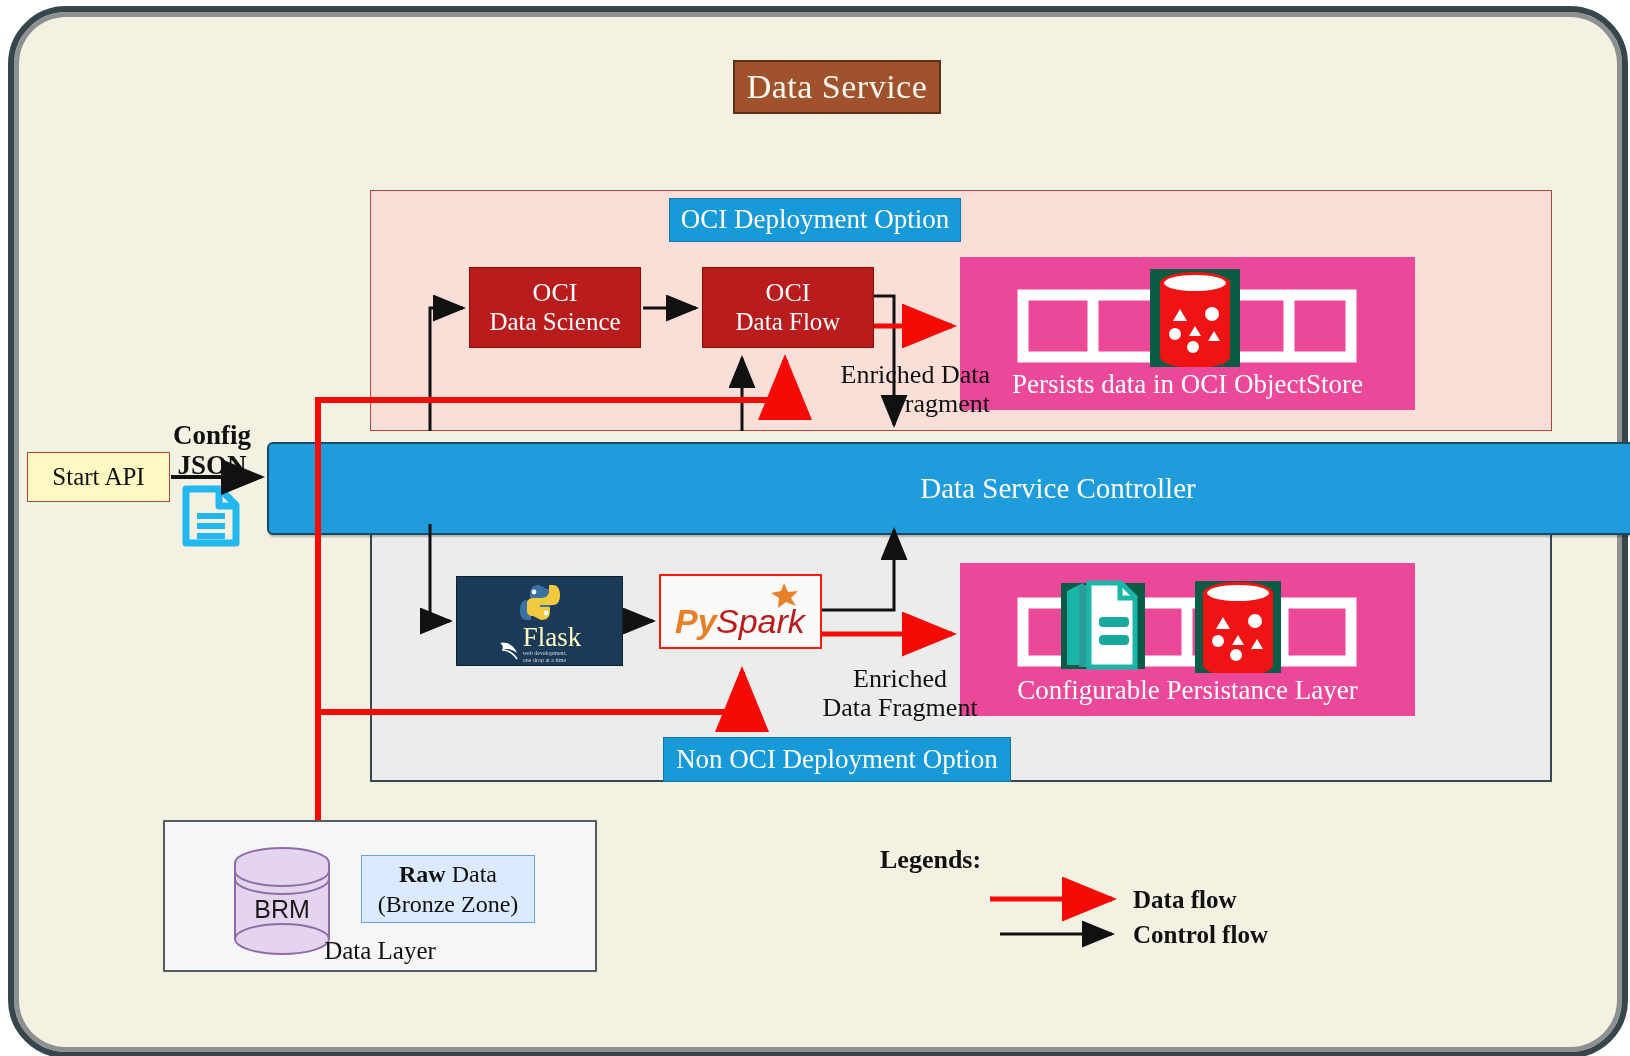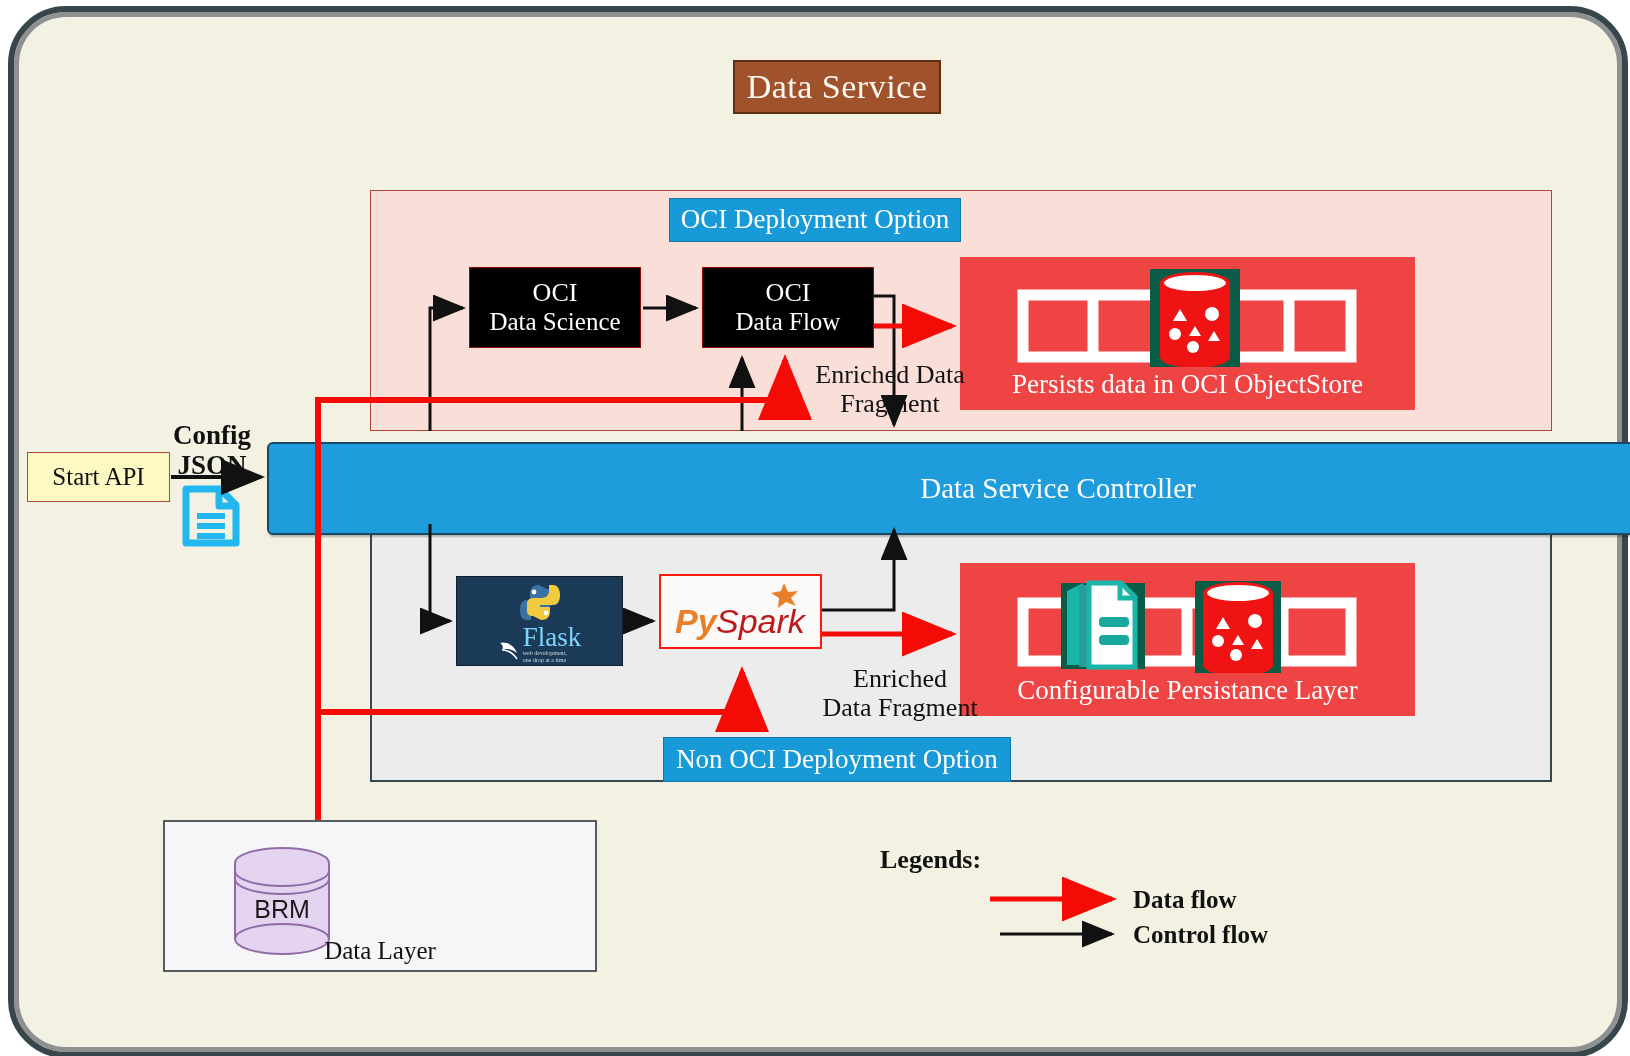--- a/index.html
+++ b/index.html
@@ -16,26 +16,26 @@
        justify-content:center;text-align:center;line-height:1.15;}
 
   .title-box{background:#a0522d;border:2px solid #5f2f14;color:#fdf8f0;
        font-size:34px;letter-spacing:.5px;}
 
   .region-oci{background:#fadfd9;border:1.5px solid #b3443a;}
   .region-nonoci{background:#ececec;border:2px solid #37474f;}
 
   .tag-blue{background:#189ad9;border:1.5px solid #1276a8;color:#ffffff;font-size:27px;}
 
-  .red-box{background:#000000;border:1.5px solid #8e0c05;color:#ffffff;font-size:25px;
+  .red-box{background:#b91c1c;border:1.5px solid #8e0c05;color:#ffffff;font-size:25px;
        flex-direction:column;}
   .red-box .l1{font-size:26px;}
   .red-box .l2{font-size:25px;}
 
-  .green-box{background:#ef4444;color:#ffffff;font-size:27px;
+  .green-box{background:#ec4899;color:#ffffff;font-size:27px;
        flex-direction:column;justify-content:flex-end;padding-bottom:10px;}
 
   .controller{background:#1f9cdb;border:2px solid #1a4a63;border-radius:14px;
        color:#ffffff;font-size:29px;box-shadow:1px 2px 2px rgba(0,0,0,.25);}
 
   .startapi{background:#fef9c3;border:1.5px solid #b3443a;color:#111;font-size:25px;}
 
   .flask-box{background:#1b3a57;border:1.5px solid #101f2e;flex-direction:column;}
   .pyspark-box{background:#fbfaf8;border:2px solid #ff1a0d;}
 
@@ -99,21 +99,21 @@
         <circle cx="195" cy="45" r="7" fill="#ffffff"></circle>
         <polygon points="178,58 184,68 172,68" fill="#ffffff" transform="translate(0,-1)"></polygon>
         <circle cx="158" cy="65" r="6" fill="#ffffff"></circle>
         <polygon points="197,62 203,72 191,72" fill="#ffffff"></polygon>
         <circle cx="176" cy="78" r="6" fill="#ffffff"></circle>
       </g>
     </svg>
     <span>Persists data in OCI ObjectStore</span>
   </div>
 
-  <div class="lbl lbl-enriched" style="left:790px;top:360px;width:200px;">
+  <div class="lbl lbl-enriched" style="left:790px;top:360px;width:200px;text-align:right;">
     <div>Enriched Data</div>
     <div>Fragment</div>
   </div>
 
   <div class="box controller" style="left:267px;top:442px;width:1582px;height:93px;border-radius:6px;">Data Service Controller</div>
 
   <div class="box startapi" style="left:27px;top:452px;width:143px;height:50px;">Start API</div>
 
   <div class="lbl lbl-config" style="left:158px;top:420px;width:108px;">
     <div>Config</div>
@@ -136,21 +136,21 @@
       <path d="M24,38 c8,0 9-5 9-9 v-4 H23 v-2 h13 c4,0 7-3 7-10 c0-7-3-10-7-10 h-4 v6
                c0,4-3,7-7,7 h-9 c-3,0-6,2-6,6 v7 c0,3 2,5 6,5 z" fill="#f2ca3f" transform="translate(0,-1)"></path>
       <circle cx="29" cy="30" r="2.4" fill="#ffffff"></circle>
     </svg>
     <div style="display:flex;align-items:flex-end;gap:3px;margin-top:2px;">
       <svg width="22" height="26" viewBox="0 0 22 26">
         <path d="M2,6 C8,4 16,8 19,16 C14,12 8,11 4,13 C6,10 4,7 2,6 Z" fill="#ffffff"></path>
         <path d="M4,13 C9,13 15,16 19,22" fill="none" stroke="#ffffff" stroke-width="1.4"></path>
       </svg>
       <div style="display:flex;flex-direction:column;align-items:flex-start;">
-        <span style="color:#7dd3fc;font-size:27px;line-height:0.95;">Flask</span>
+        <span style="color:#fef9c3;font-size:27px;line-height:0.95;">Flask</span>
         <span style="color:#cfd8e0;font-size:6px;line-height:1.1;">web development,</span>
         <span style="color:#cfd8e0;font-size:6px;line-height:1.1;">one drop at a time</span>
       </div>
     </div>
   </div>
 
   <div class="box pyspark-box" style="left:659px;top:574px;width:163px;height:75px;">
     <svg width="30" height="30" viewBox="0 0 30 30" style="position:absolute;left:108px;top:6px;">
       <path d="M15,1 l4,9 l10,-1 l-7,7 l5,8 l-10,-4 l-8,6 l1,-10 l-8,-5 l10,-2 z" fill="#e8802a"></path>
     </svg>
@@ -203,20 +203,26 @@
     <rect x="7" y="18" width="94" height="76" fill="#e4d4f0"></rect>
     <line x1="7" y1="18" x2="7" y2="94" stroke="#8f6ba8" stroke-width="2"></line>
     <line x1="101" y1="18" x2="101" y2="94" stroke="#8f6ba8" stroke-width="2"></line>
     <ellipse cx="54" cy="94" rx="47" ry="15" fill="#e4d4f0" stroke="#8f6ba8" stroke-width="2"></ellipse>
     <path d="M7,26 a47,15 0 0 0 94,0" fill="none" stroke="#8f6ba8" stroke-width="2"></path>
     <path d="M7,34 a47,15 0 0 0 94,0" fill="none" stroke="#8f6ba8" stroke-width="2"></path>
   </svg>
   <span style="position:absolute;left:240px;top:895px;width:84px;text-align:center;
                font-family:'Liberation Sans',sans-serif;font-size:25px;color:#1a1a1a;">BRM</span>
 
+  <div class="box raw-box" style="left:361px;top:855px;width:174px;height:68px;">
+    <div>
+      <span class="bold-serif">Raw</span><span> Data</span>
+    </div>
+    <div>(Bronze Zone)</div>
+  </div>
 
   <div class="lbl lbl-dl" style="left:163px;top:937px;width:434px;">Data Layer</div>
 
   <div class="lbl lbl-legends" style="left:880px;top:845px;width:140px;text-align:left;">Legends:</div>
 
   <div class="lbl lbl-leg" style="left:1133px;top:886px;width:220px;text-align:left;">Data flow</div>
   <div class="lbl lbl-leg" style="left:1133px;top:921px;width:220px;text-align:left;">Control flow</div>
 
   <svg class="wires">
     <defs>

